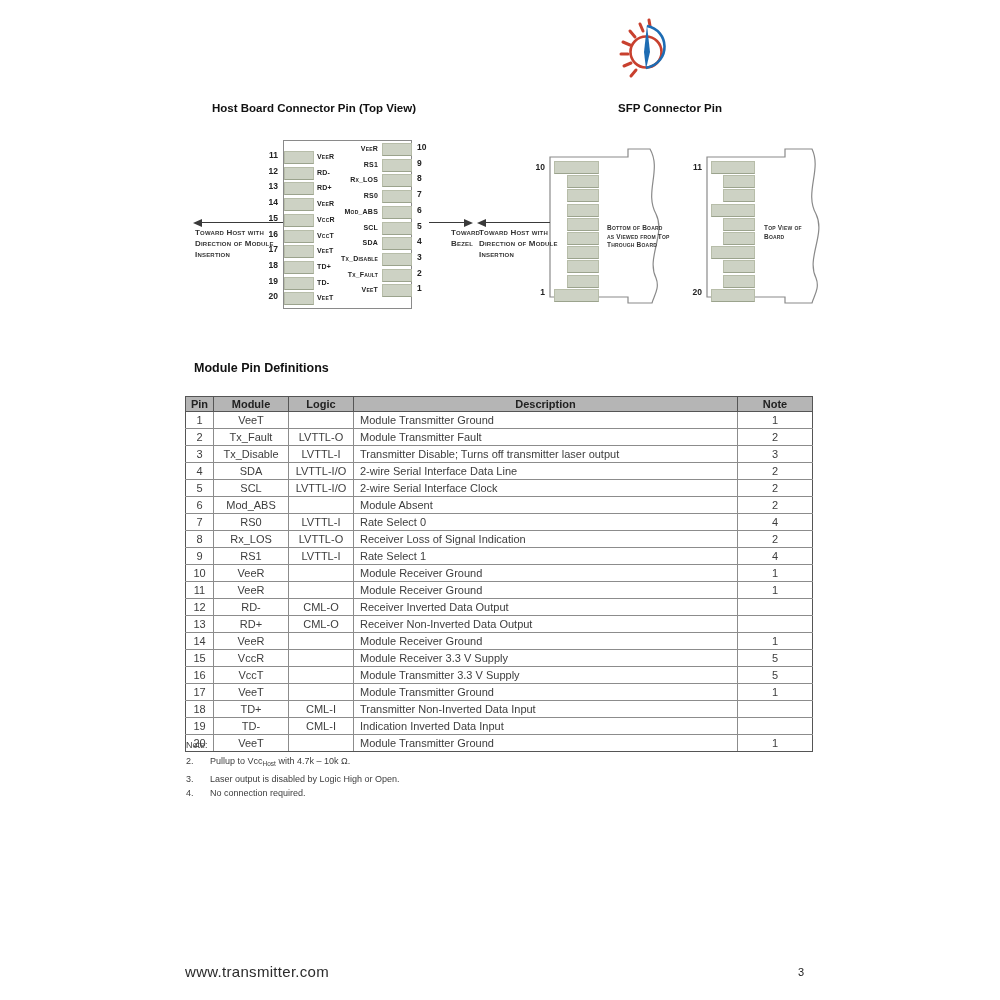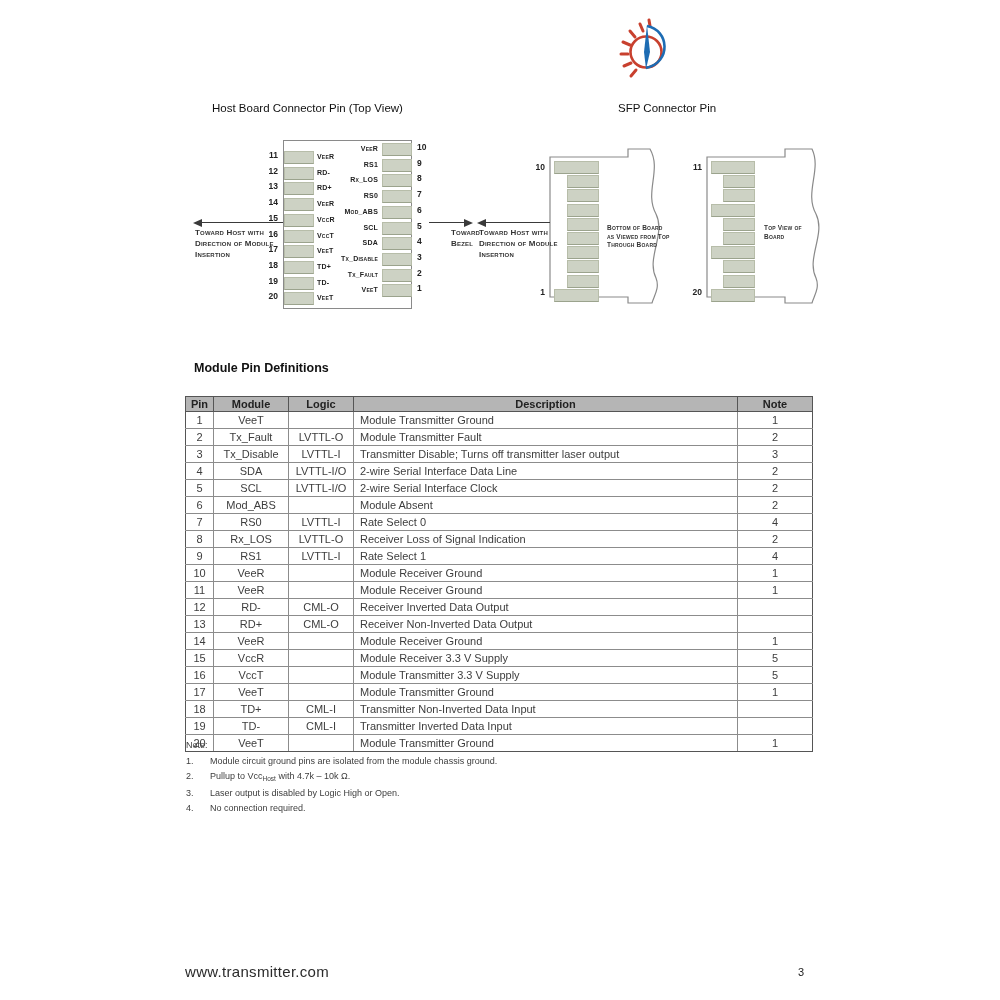--- a/index.html
+++ b/index.html
@@ -4,21 +4,21 @@
 <style>
   html,body{margin:0;padding:0;background:#fff;}
   #page{position:relative;width:1000px;height:1000px;background:#fff;overflow:hidden;
         font-family:"Liberation Sans",sans-serif;color:#1a1a1a;
         border-right:1px solid #ddd;border-bottom:1px solid #ccc;}
   .abs{position:absolute;}
   
   #logo-text{position:absolute;left:653px;top:32px;font-size:27px;font-weight:bold;
              color:#1d6cb3;letter-spacing:0px;font-family:"DejaVu Sans",sans-serif;}
   
-  .sec-title{position:absolute;font-size:11.5px;font-weight:normal;color:#111;text-align:center;}
+  .sec-title{position:absolute;font-size:11.5px;font-weight:bold;color:#111;text-align:center;}
   
   #host-rect{position:absolute;left:283px;top:140px;width:127px;height:167px;border:1px solid #8a8a8a;}
   .pad{position:absolute;background:#cdd2c4;border:1px solid #b7bda9;border-bottom-color:#9ba38d;}
   .pin-num{position:absolute;font-size:8.5px;font-weight:bold;color:#222;line-height:11px;}
   .pin-label{position:absolute;font-size:7px;font-weight:bold;color:#222;line-height:10px;
              font-variant:small-caps;letter-spacing:0.2px;}
   .annot-line{position:absolute;height:1.2px;background:#3a3a3a;}
   .arrow-left{position:absolute;width:0;height:0;border-top:4px solid transparent;
               border-bottom:4px solid transparent;border-right:9px solid #3a3a3a;}
   .arrow-right{position:absolute;width:0;height:0;border-top:4px solid transparent;
@@ -327,36 +327,35 @@
           <td>18</td>
           <td>TD+</td>
           <td>CML-I</td>
           <td class="desc">Transmitter Non-Inverted Data Input</td>
           <td></td>
         </tr>
         <tr>
           <td>19</td>
           <td>TD-</td>
           <td>CML-I</td>
-          <td class="desc">Transmitter Inverted Data Input</td>
+          <td class="desc">Indication Inverted Data Input</td>
           <td></td>
         </tr>
         <tr>
           <td>20</td>
           <td>VeeT</td>
           <td></td>
           <td class="desc">Module Transmitter Ground</td>
           <td>1</td>
         </tr>
       </tbody>
   </table>
 
   <div id="notes-head">Note:</div>
   <div id="notes-list">
-      <div class="note-row"><span class="note-num">1.</span><span>Module circuit ground pins are isolated from the module chassis ground.</span></div>
       <div class="note-row"><span class="note-num">2.</span><span>Pullup to Vcc<sub class="note-sub">Host</sub> with 4.7k – 10k Ω.</span></div>
       <div class="note-row"><span class="note-num">3.</span><span>Laser output is disabled by Logic High or Open.</span></div>
       <div class="note-row"><span class="note-num">4.</span><span>No connection required.</span></div>
     </div>
 
   <div id="footer-url">www.transmitter.com</div>
   <div id="page-num">3</div>
 </div>
 
 </body></html>

